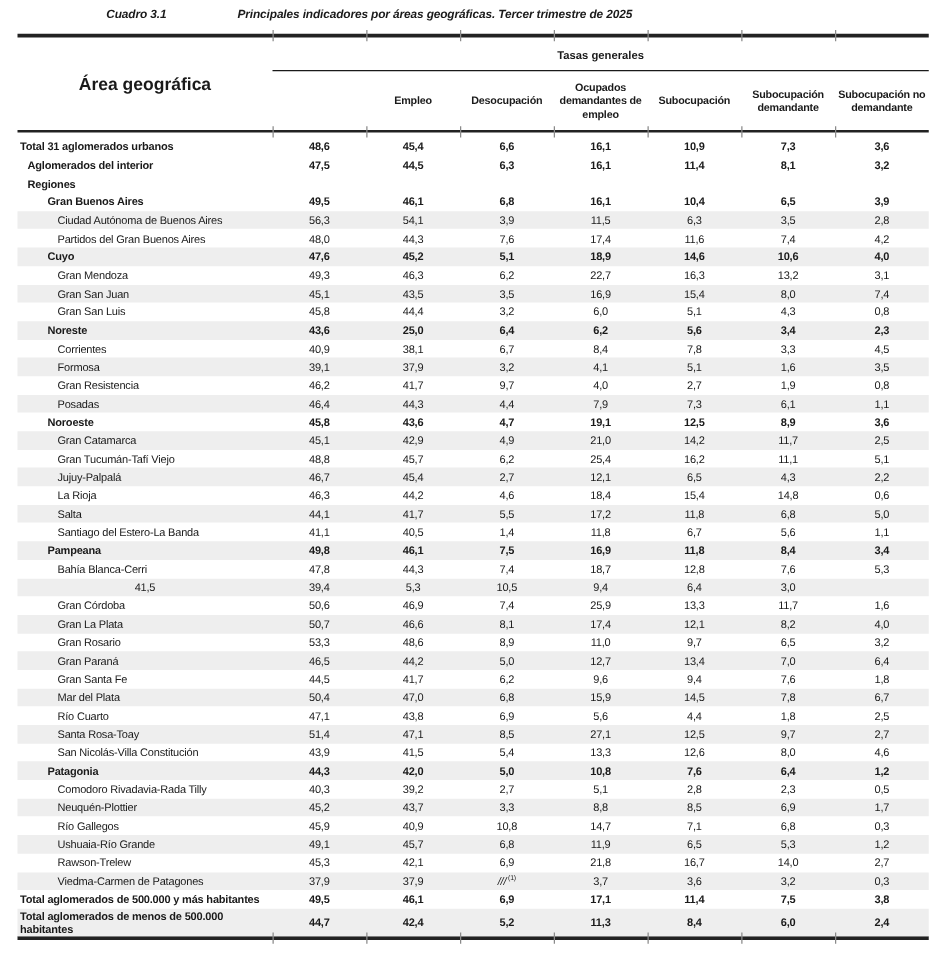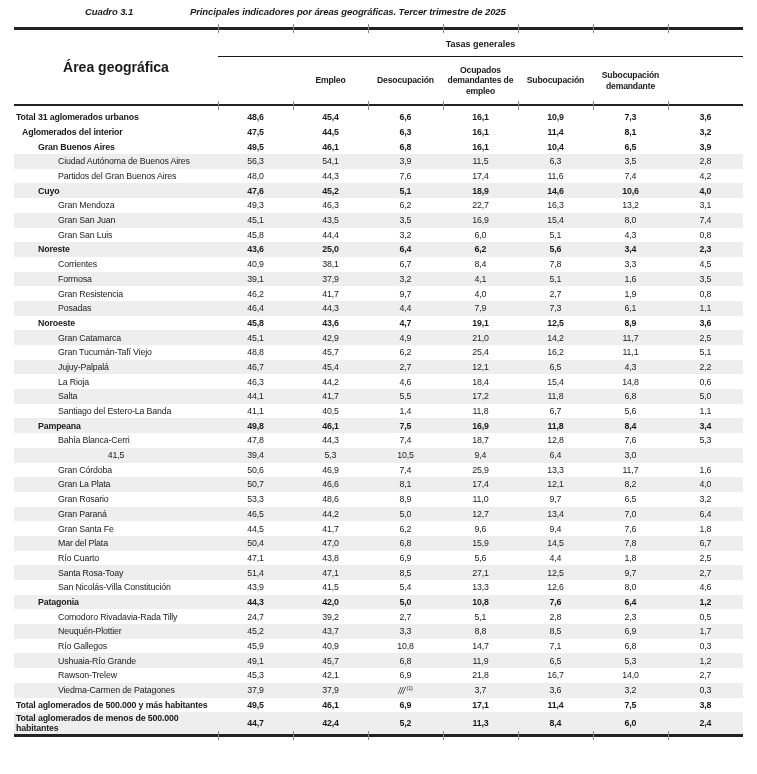--- a/index.html
+++ b/index.html
@@ -69,21 +69,21 @@
     min-height: 14.7px;
   }
   .row.shaded { background: #eeeeee; }
   .row.bold { font-weight: 700; }
   .cell { font-size: 8.8px; line-height: 1.15; letter-spacing: -0.15px; }
   .cell.label { padding: 1px 4px 1px 2px; }
   .cell.num { text-align: center; }
   .row.ind0 .label { padding-left: 2px; }
   .row.ind1 .label { padding-left: 8px; }
   .row.ind2 .label { padding-left: 24px; }
-  .row.ind3 .label { padding-left: 44px; }
+  .row.ind3 .label { padding-left: 32px; }
   .cell.num i { font-style: italic; }
   .cell.num sup { font-size: 5.5px; vertical-align: super; }
 
   
   .tick {
     position: absolute;
     width: 1px; height: 9px;
     background: #8a8a8a;
   }
   .ticks-top .tick { top: -6px; }
@@ -120,20 +120,21 @@
         <span class="tick" style="left:58.85%"></span>
         <span class="tick" style="left:69.13%"></span>
         <span class="tick" style="left:79.42%"></span>
         <span class="tick" style="left:89.71%"></span>
     </div>
       <div class="col-h" style="grid-column: 4;">Desocupación</div>
       <div class="col-h" style="grid-column: 3;">Empleo</div>
       <div class="col-h" style="grid-column: 5;">Ocupados demandantes de empleo</div>
       <div class="col-h" style="grid-column: 6;">Subocupación</div>
       <div class="col-h" style="grid-column: 7;">Subocupación demandante</div>
+      <div class="col-h" style="grid-column: 8;">Subocupación no demandante</div>
     </div>
 
   <div class="tbody" id="tbody">
       <div class="row ind0 bold">
         <div class="cell label">Total 31 aglomerados urbanos</div>
         <div class="cell num">48,6</div>
         <div class="cell num">45,4</div>
         <div class="cell num">6,6</div>
         <div class="cell num">16,1</div>
         <div class="cell num">10,9</div>
@@ -143,20 +144,30 @@
       <div class="row ind1 bold">
         <div class="cell label">Aglomerados del interior</div>
         <div class="cell num">47,5</div>
         <div class="cell num">44,5</div>
         <div class="cell num">6,3</div>
         <div class="cell num">16,1</div>
         <div class="cell num">11,4</div>
         <div class="cell num">8,1</div>
         <div class="cell num">3,2</div>
       </div>
+      <div class="row ind1 bold">
+        <div class="cell label">Regiones</div>
+        <div class="cell num"></div>
+        <div class="cell num"></div>
+        <div class="cell num"></div>
+        <div class="cell num"></div>
+        <div class="cell num"></div>
+        <div class="cell num"></div>
+        <div class="cell num"></div>
+      </div>
       <div class="row ind2 bold">
         <div class="cell label">Gran Buenos Aires</div>
         <div class="cell num">49,5</div>
         <div class="cell num">46,1</div>
         <div class="cell num">6,8</div>
         <div class="cell num">16,1</div>
         <div class="cell num">10,4</div>
         <div class="cell num">6,5</div>
         <div class="cell num">3,9</div>
       </div>
@@ -464,21 +475,21 @@
         <div class="cell num">44,3</div>
         <div class="cell num">42,0</div>
         <div class="cell num">5,0</div>
         <div class="cell num">10,8</div>
         <div class="cell num">7,6</div>
         <div class="cell num">6,4</div>
         <div class="cell num">1,2</div>
       </div>
       <div class="row ind3">
         <div class="cell label">Comodoro Rivadavia-Rada Tilly</div>
-        <div class="cell num">24,7</div>
+        <div class="cell num">40,3</div>
         <div class="cell num">39,2</div>
         <div class="cell num">2,7</div>
         <div class="cell num">5,1</div>
         <div class="cell num">2,8</div>
         <div class="cell num">2,3</div>
         <div class="cell num">0,5</div>
       </div>
       <div class="row ind3 shaded">
         <div class="cell label">Neuquén-Plottier</div>
         <div class="cell num">45,2</div>

